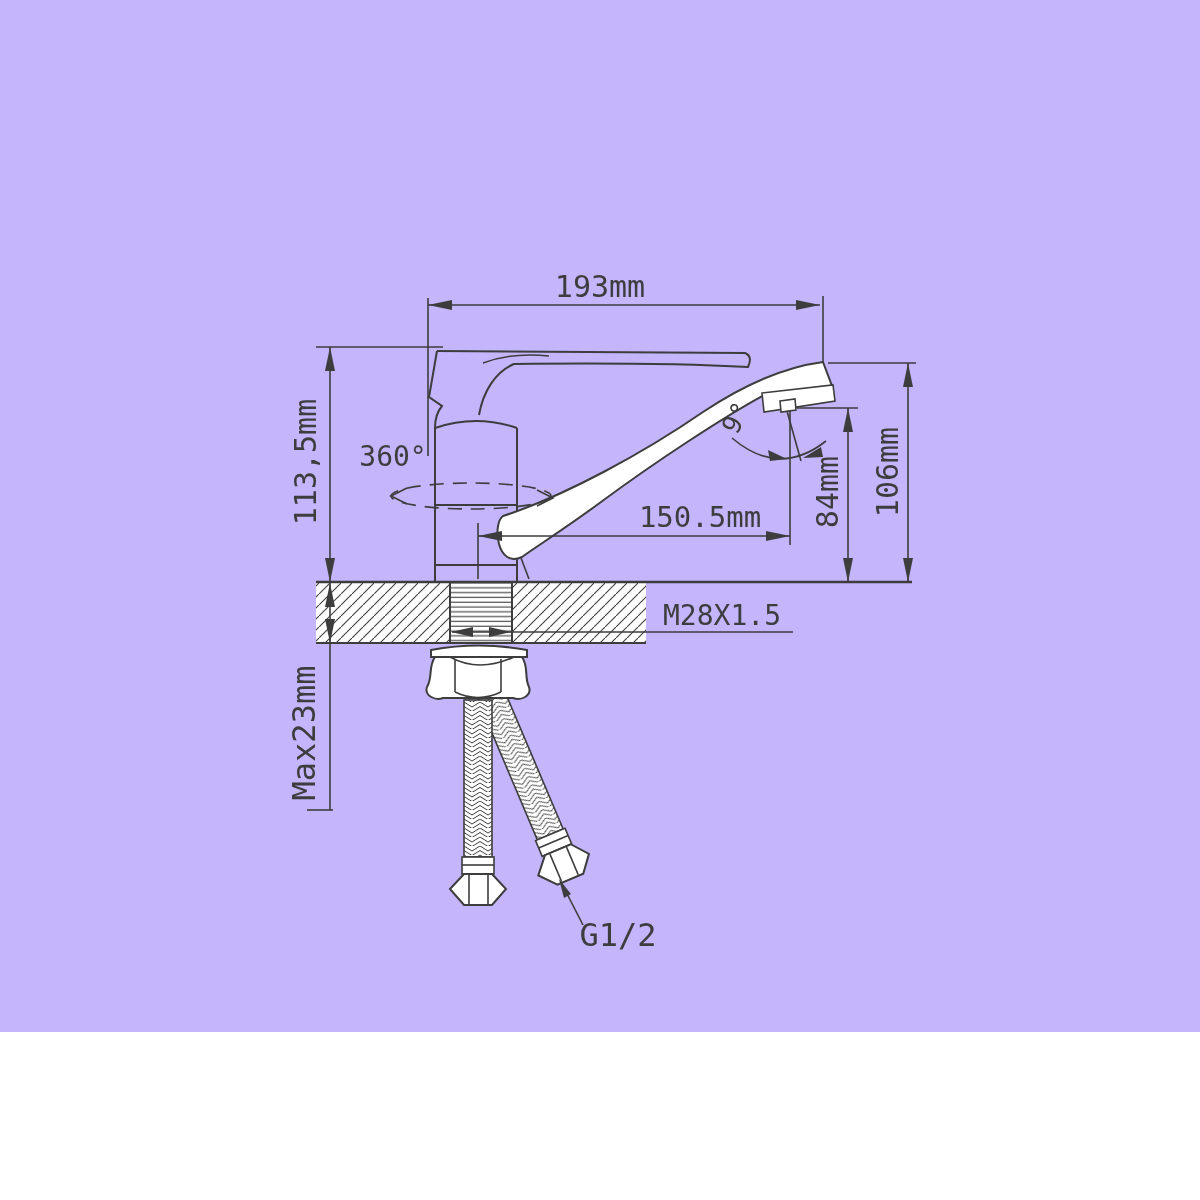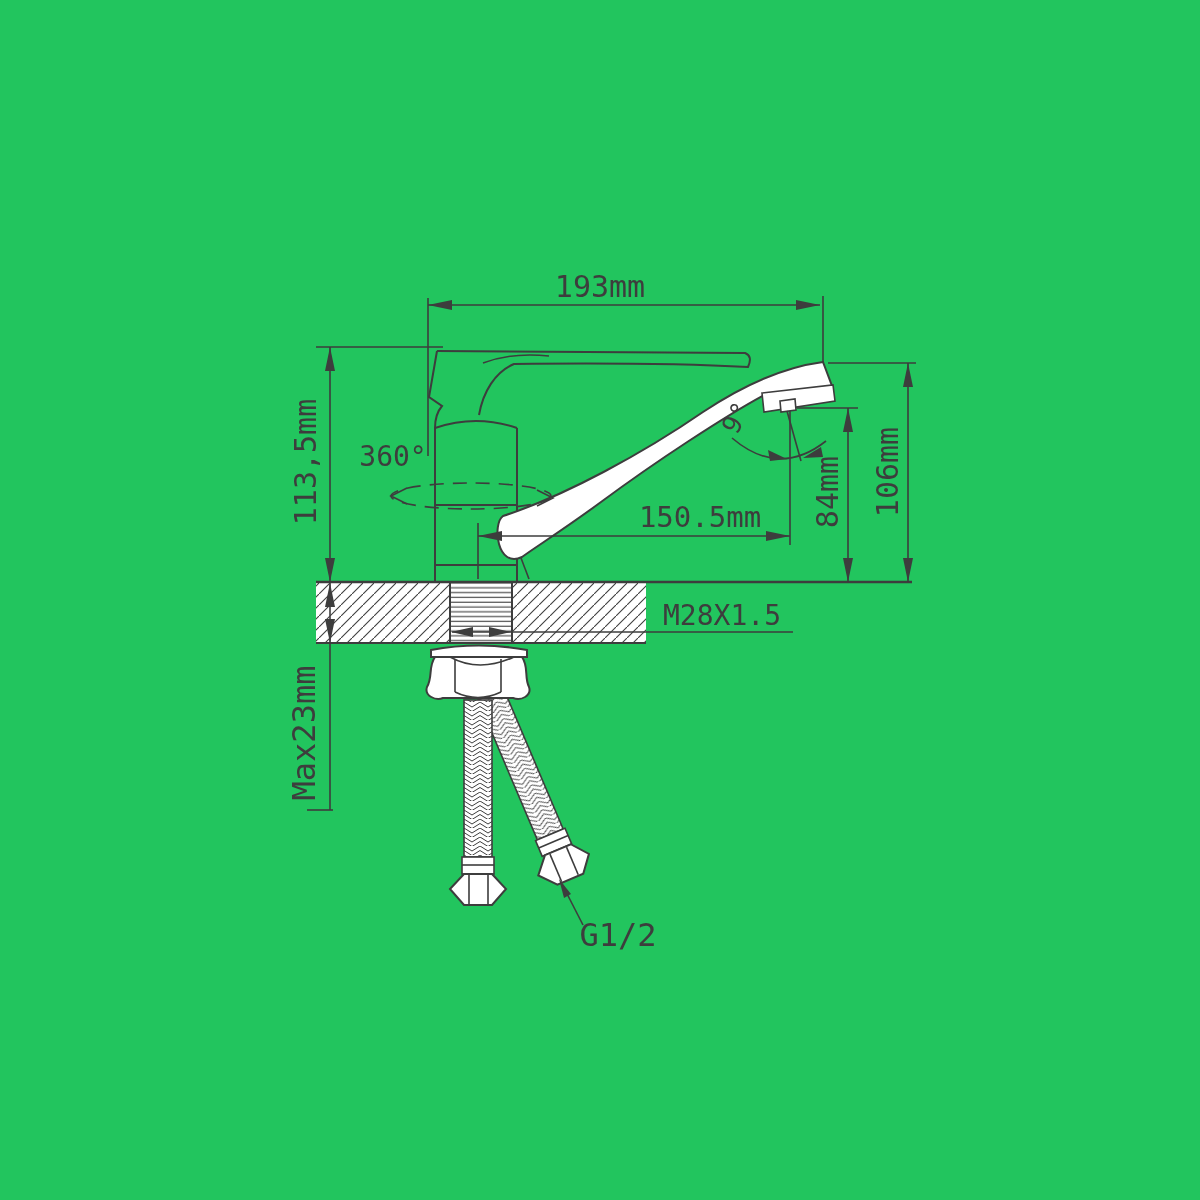--- a/index.html
+++ b/index.html
@@ -1,16 +1,16 @@
 <!DOCTYPE html>
 <html><head>
 <meta charset="utf-8">
 <style>
   html,body{margin:0;padding:0;background:#ffffff;}
-  #page{position:relative;width:1200px;height:1200px;background:#22c55e;overflow:hidden;
+  #page{position:relative;width:1200px;height:1032px;background:#c4b5fd;overflow:hidden;
         font-family:"DejaVu Sans Mono", monospace;}
   svg{position:absolute;top:0;left:0;}
   svg text{fill:#3d3d3d;font-family:"DejaVu Sans Mono", monospace;}
   .ln{stroke:#3d3d3d;fill:none;}
   .thin{stroke-width:1.6;}
   .mid{stroke-width:2;}
   .bold{stroke-width:2.6;}
   .wh{fill:#ffffff;}
   .arrow{fill:#3d3d3d;stroke:none;}
   .dim-t{font-size:30px;}

